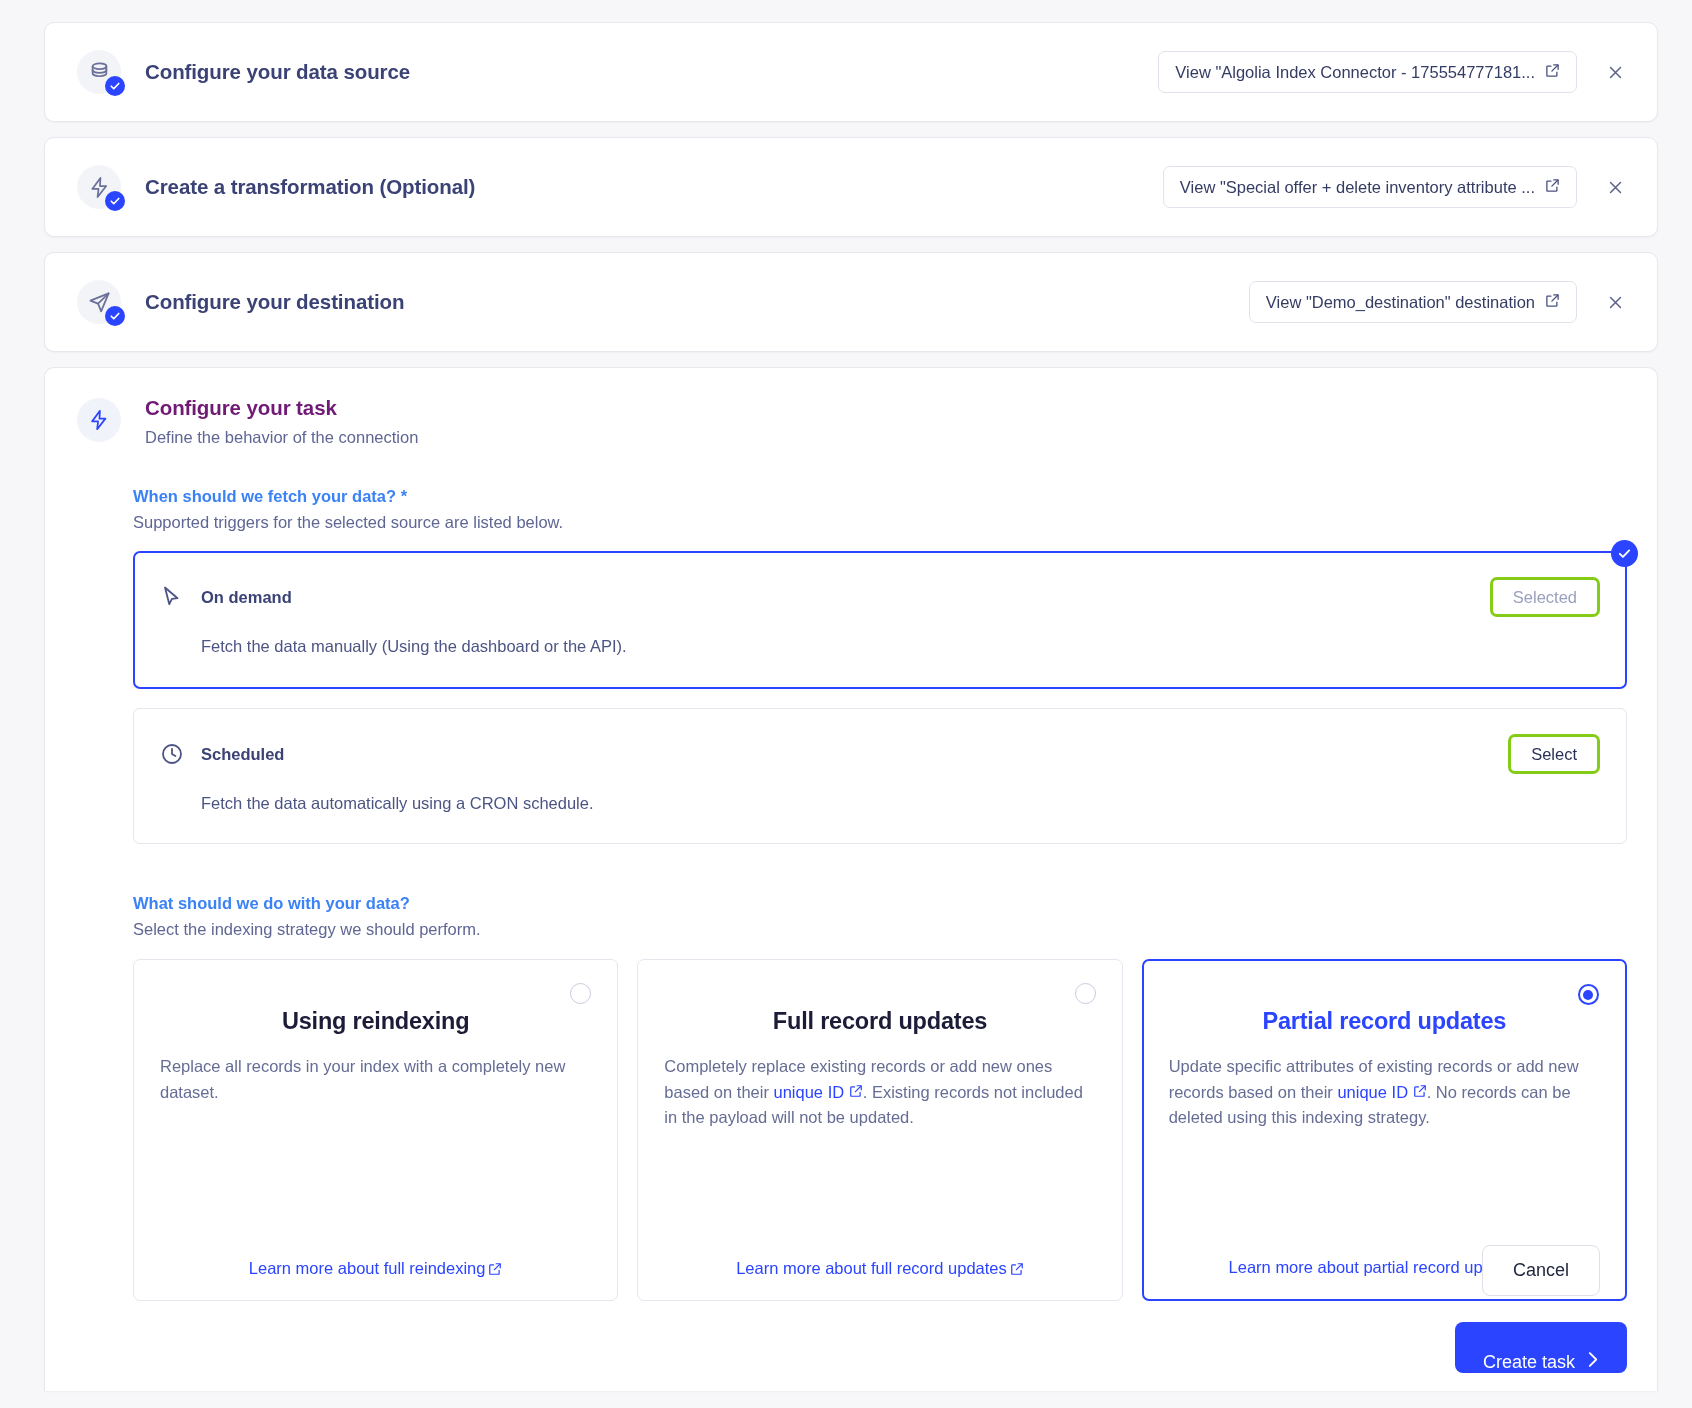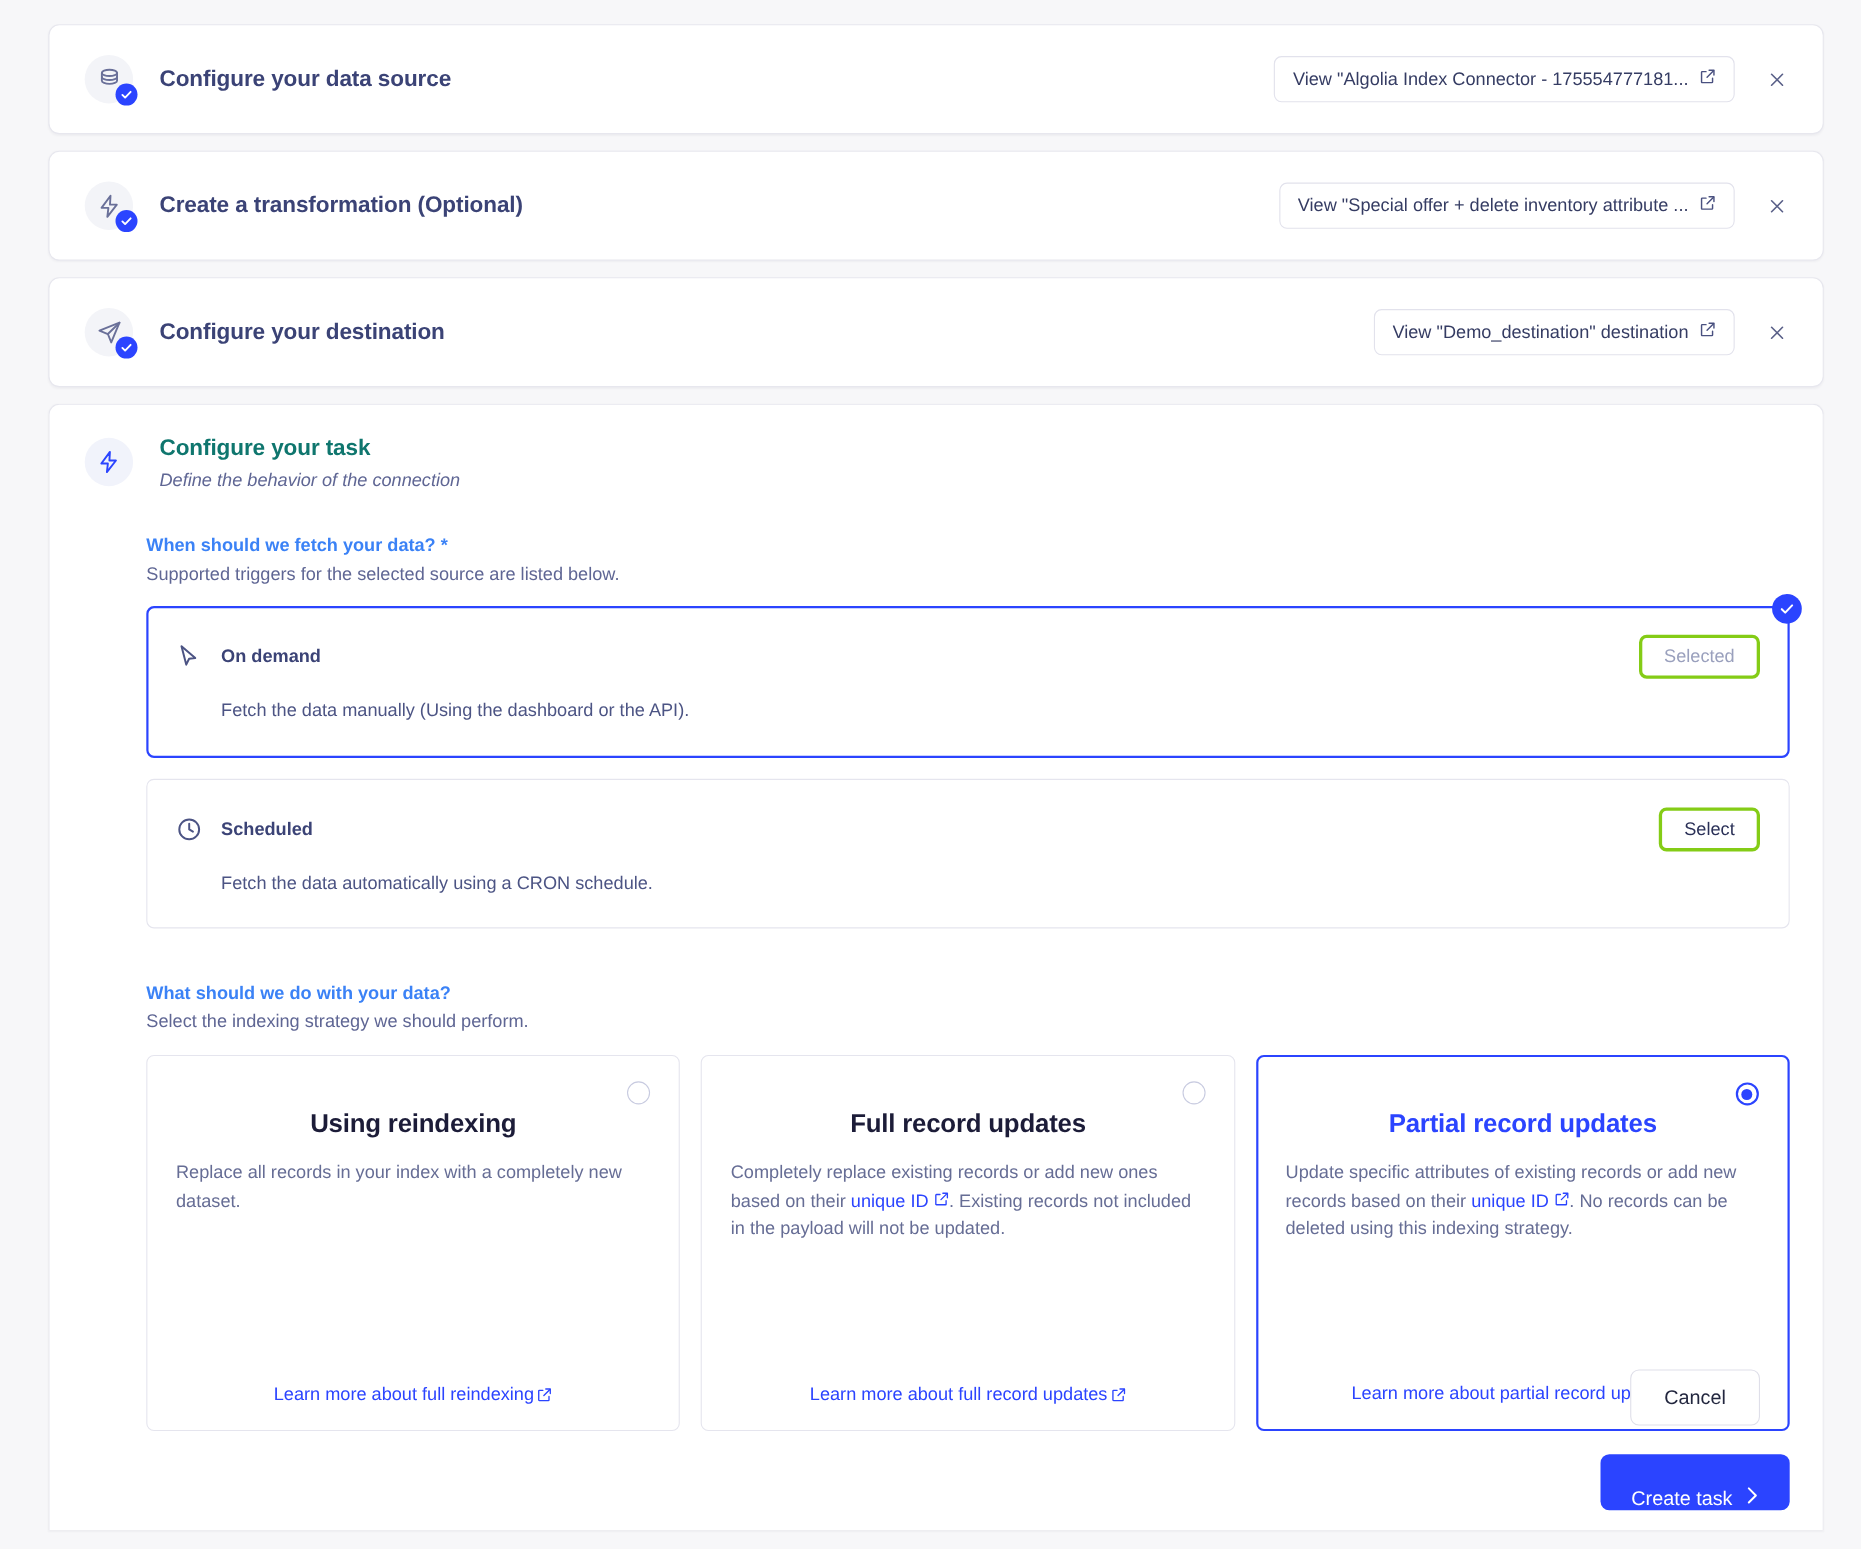--- a/index.html
+++ b/index.html
@@ -119,28 +119,27 @@
     padding: 30px 30px 0 32px;
     height: 1024px;
     position: relative;
   }
 
   .task-head { display: flex; align-items: flex-start; }
   .task-head .txt { margin-left: 24px; margin-top: -2px; }
   .task-head h2 {
     font-size: 20.5px;
     font-weight: bold;
-    color: #0f766e;
+    color: #701a75;
     letter-spacing: -0.1px;
   }
   .task-head .sub {
     font-size: 16.5px;
     color: #5f6694;
     margin-top: 8px;
-    font-style: italic;
   }
 
   .form-body { margin-left: 56px; margin-top: 40px; }
 
   .field-label {
     font-size: 16.5px;
     font-weight: bold;
     color: #3b82f6;
   }
   .field-help {

